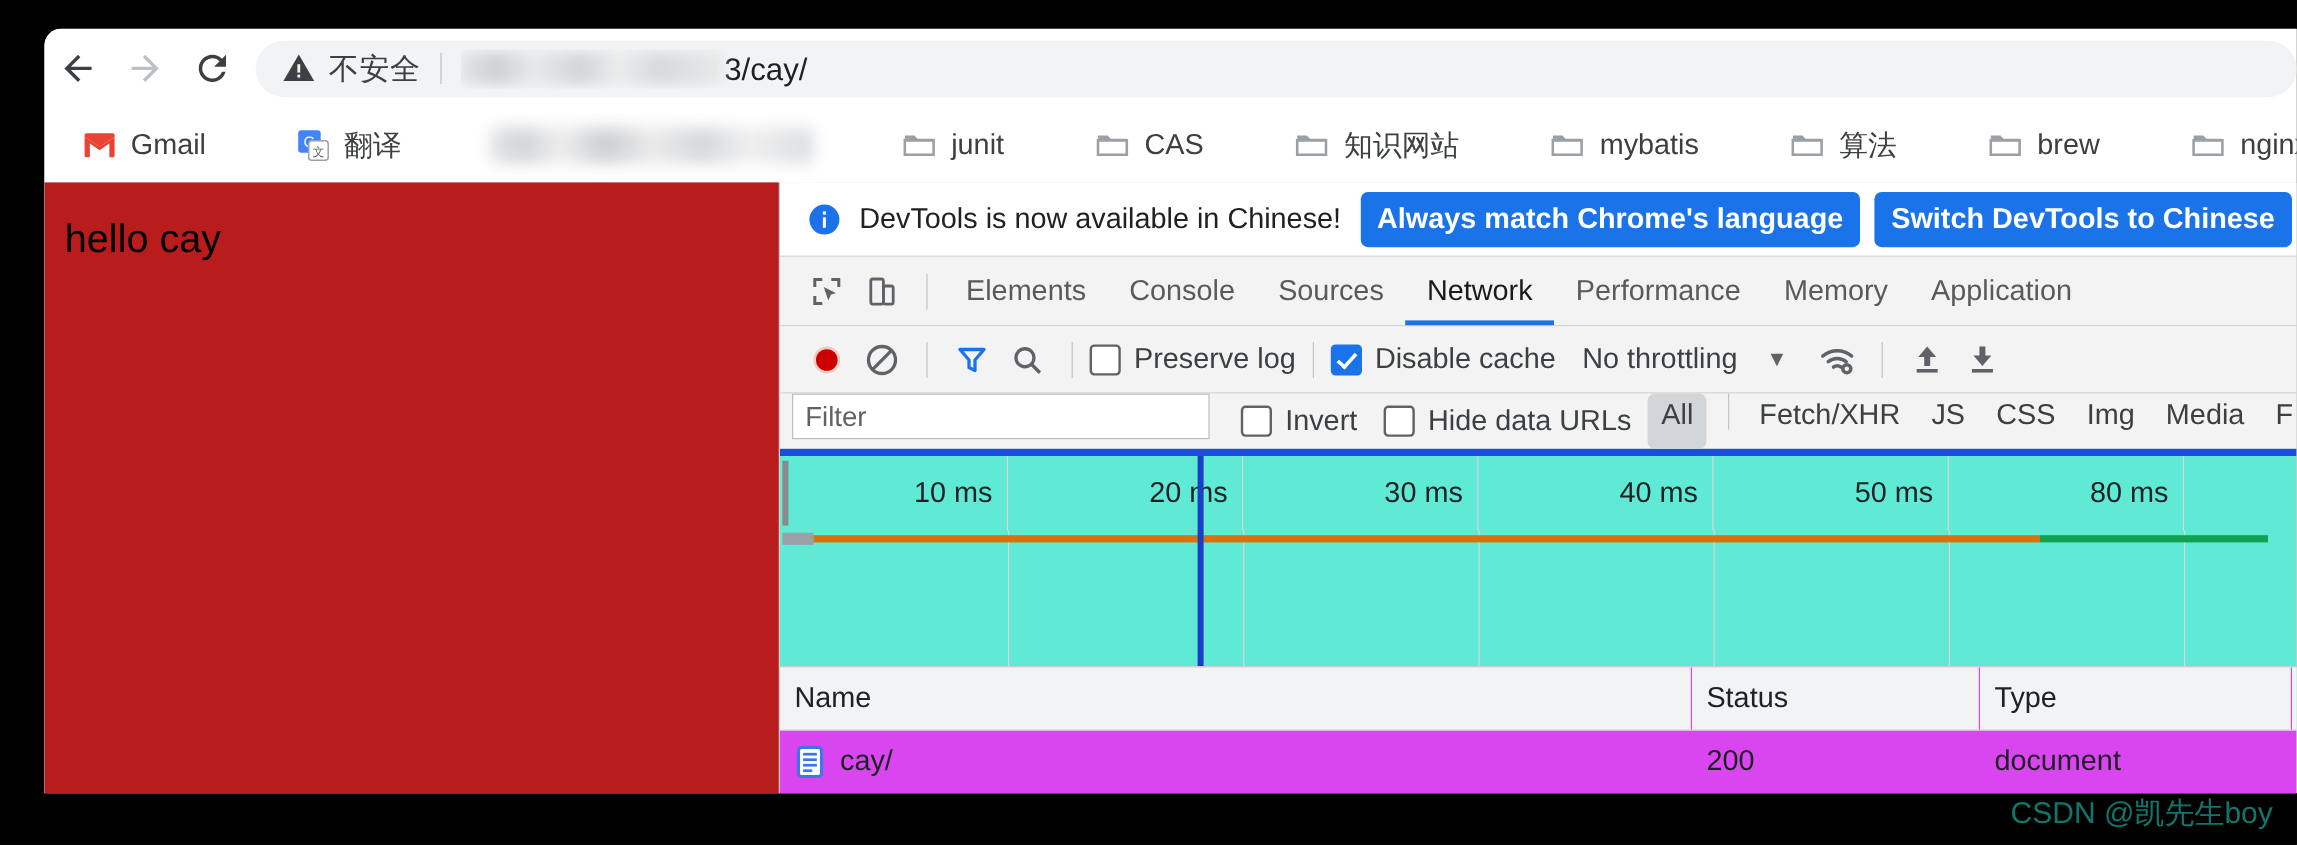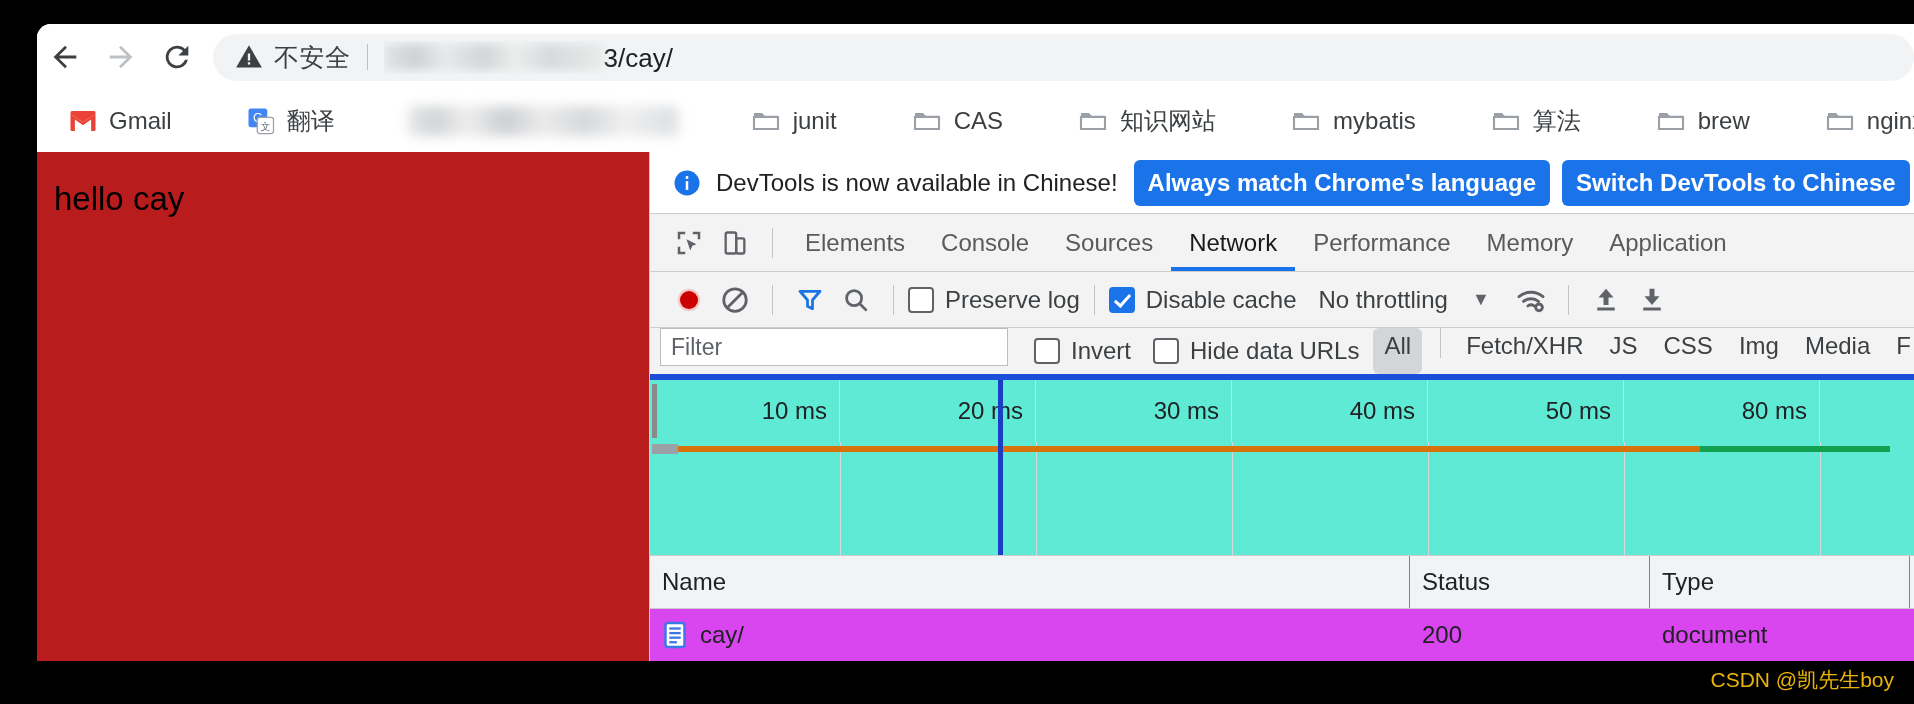--- a/index.html
+++ b/index.html
@@ -424,22 +424,22 @@
   .c-status { width: 240px; }
   .c-type { width: 260px; }
   .name-cell { display: flex; align-items: center; }
   .name-label { margin-left: 12px; font-size: 24px; color: #202124; line-height: normal; }
 
   
   #watermark {
     position: absolute;
     right: 20px;
     bottom: 10px;
-    font-size: 21px;
-    color: #eab308;
+    font-size: 25px;
+    color: #0f766e;
     white-space: nowrap;
   }
 </style>
 </head>
 <body>
 
 <div id="root">
   <div id="browser">
 
     <div id="toolbar">

